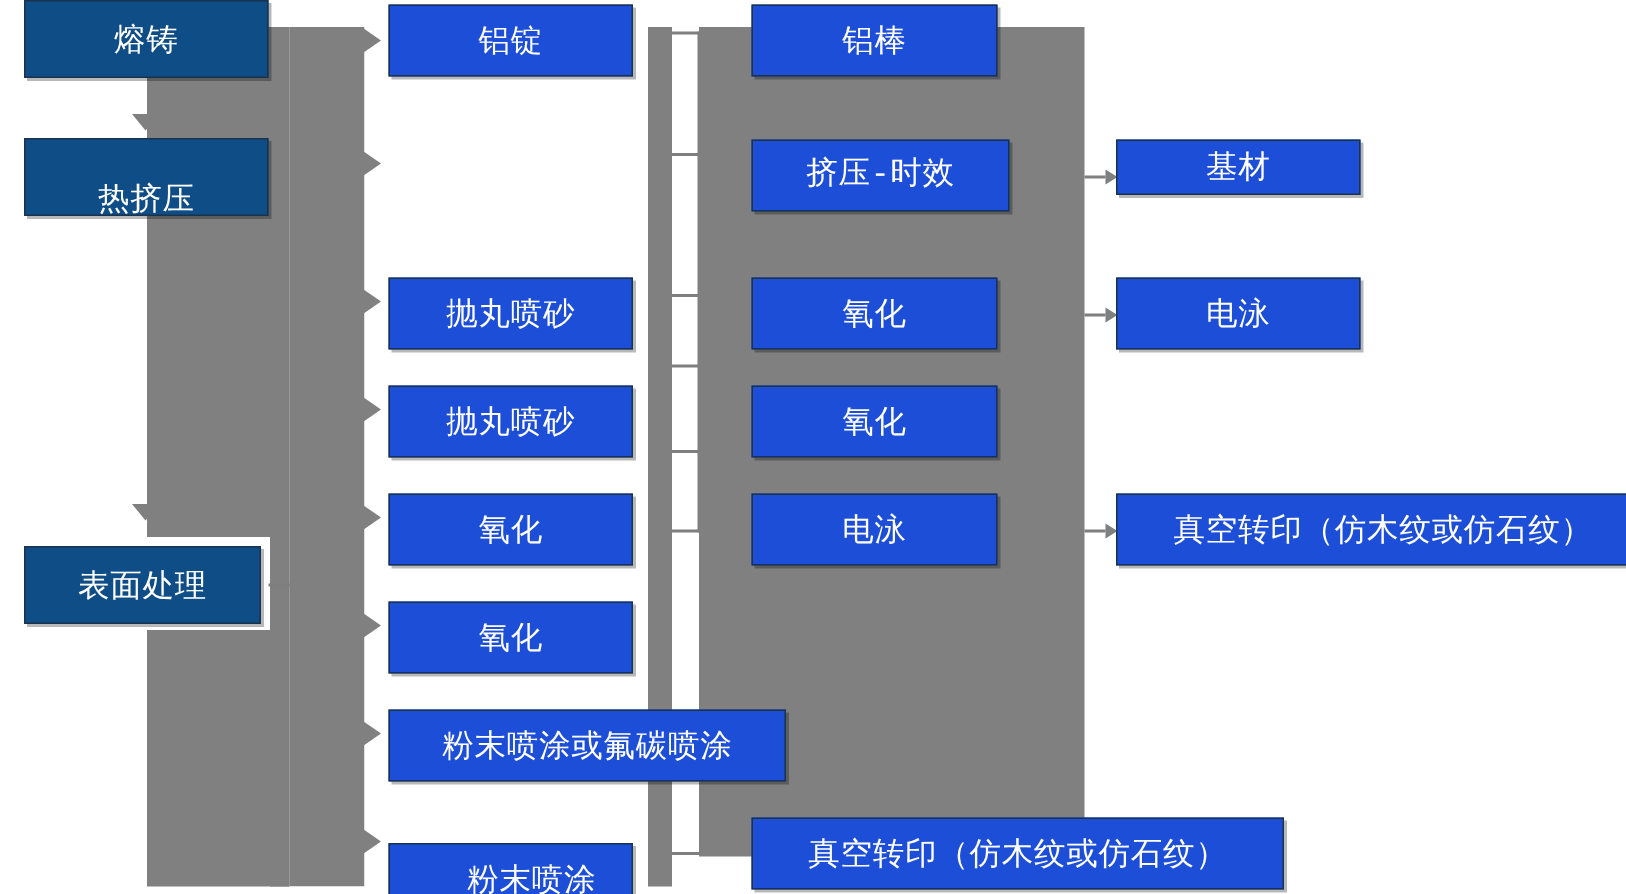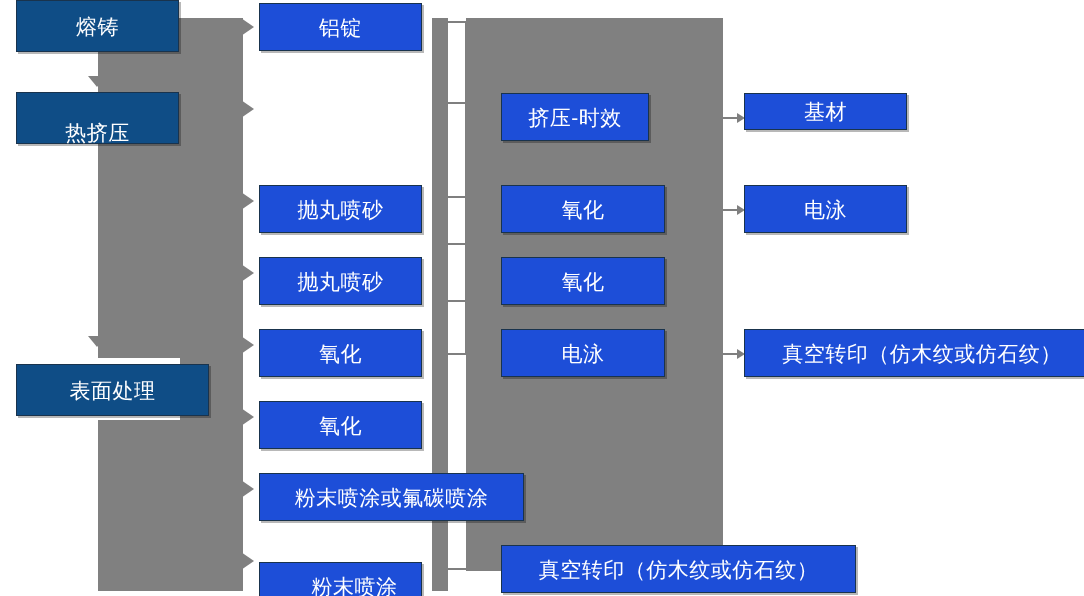--- a/index.html
+++ b/index.html
@@ -126,21 +126,21 @@
   <div class="thin-arrow" style="left:707px; top:117px; width:14px;"></div>
   <div class="thin-arrow" style="left:707px; top:209px; width:14px;"></div>
   <div class="thin-arrow" style="left:707px; top:353px; width:14px;"></div>
 
   <div class="box dark" style="left:0px; top:0px; width:163px; height:52px;">
     <span>熔铸</span>
   </div>
   <div class="box dark" style="left:0px; top:92px; width:163px; height:52px;align-items:flex-end;">
     <span>热挤压</span>
   </div>
-  <div class="box dark" style="left:0px; top:364px; width:193px; height:52px;">
+  <div class="box dark" style="left:0px; top:364px; width:158px; height:52px;">
     <span>表面处理</span>
   </div>
 
   <div class="box mid" style="left:243px; top:3px; width:163px; height:48px;">
     <span>铝锭</span>
   </div>
   <div class="box mid" style="left:243px; top:185px; width:163px; height:48px;">
     <span>抛丸喷砂</span>
   </div>
   <div class="box mid" style="left:243px; top:257px; width:163px; height:48px;">
@@ -152,21 +152,24 @@
   <div class="box mid" style="left:243px; top:401px; width:163px; height:48px;">
     <span>氧化</span>
   </div>
   <div class="box mid" style="left:243px; top:473px; width:265px; height:48px;">
     <span>粉末喷涂或氟碳喷涂</span>
   </div>
   <div class="box mid" style="left:243px; top:562px; width:163px; height:48px;padding-left:28px;">
     <span>粉末喷涂</span>
   </div>
 
-  <div class="box mid" style="left:485px; top:93px; width:148px; height:48px;">
+  <div class="box mid" style="left:485px; top:3px; width:164px; height:48px;">
+    <span>铝棒</span>
+  </div>
+  <div class="box mid" style="left:485px; top:93px; width:172px; height:48px;font-family:Liberation Mono, monospace;">
     <span>挤压-时效</span>
   </div>
   <div class="box mid" style="left:485px; top:185px; width:164px; height:48px;">
     <span>氧化</span>
   </div>
   <div class="box mid" style="left:485px; top:257px; width:164px; height:48px;">
     <span>氧化</span>
   </div>
   <div class="box mid" style="left:485px; top:329px; width:164px; height:48px;">
     <span>电泳</span>

